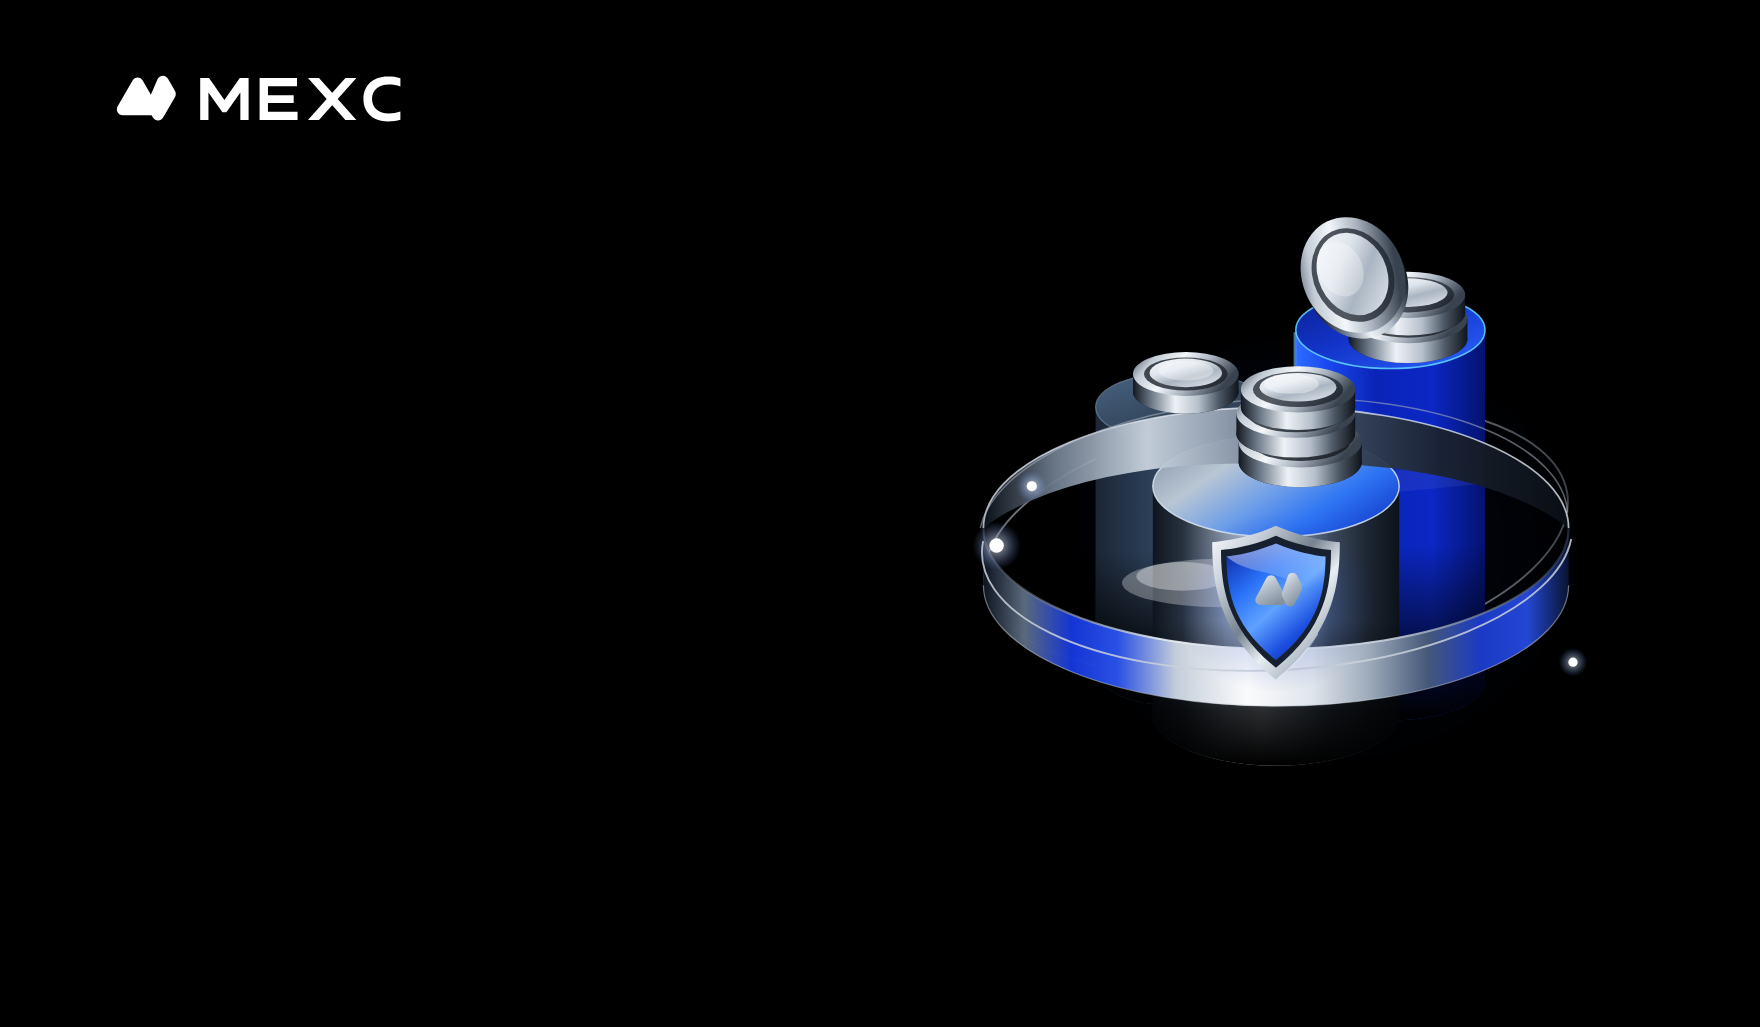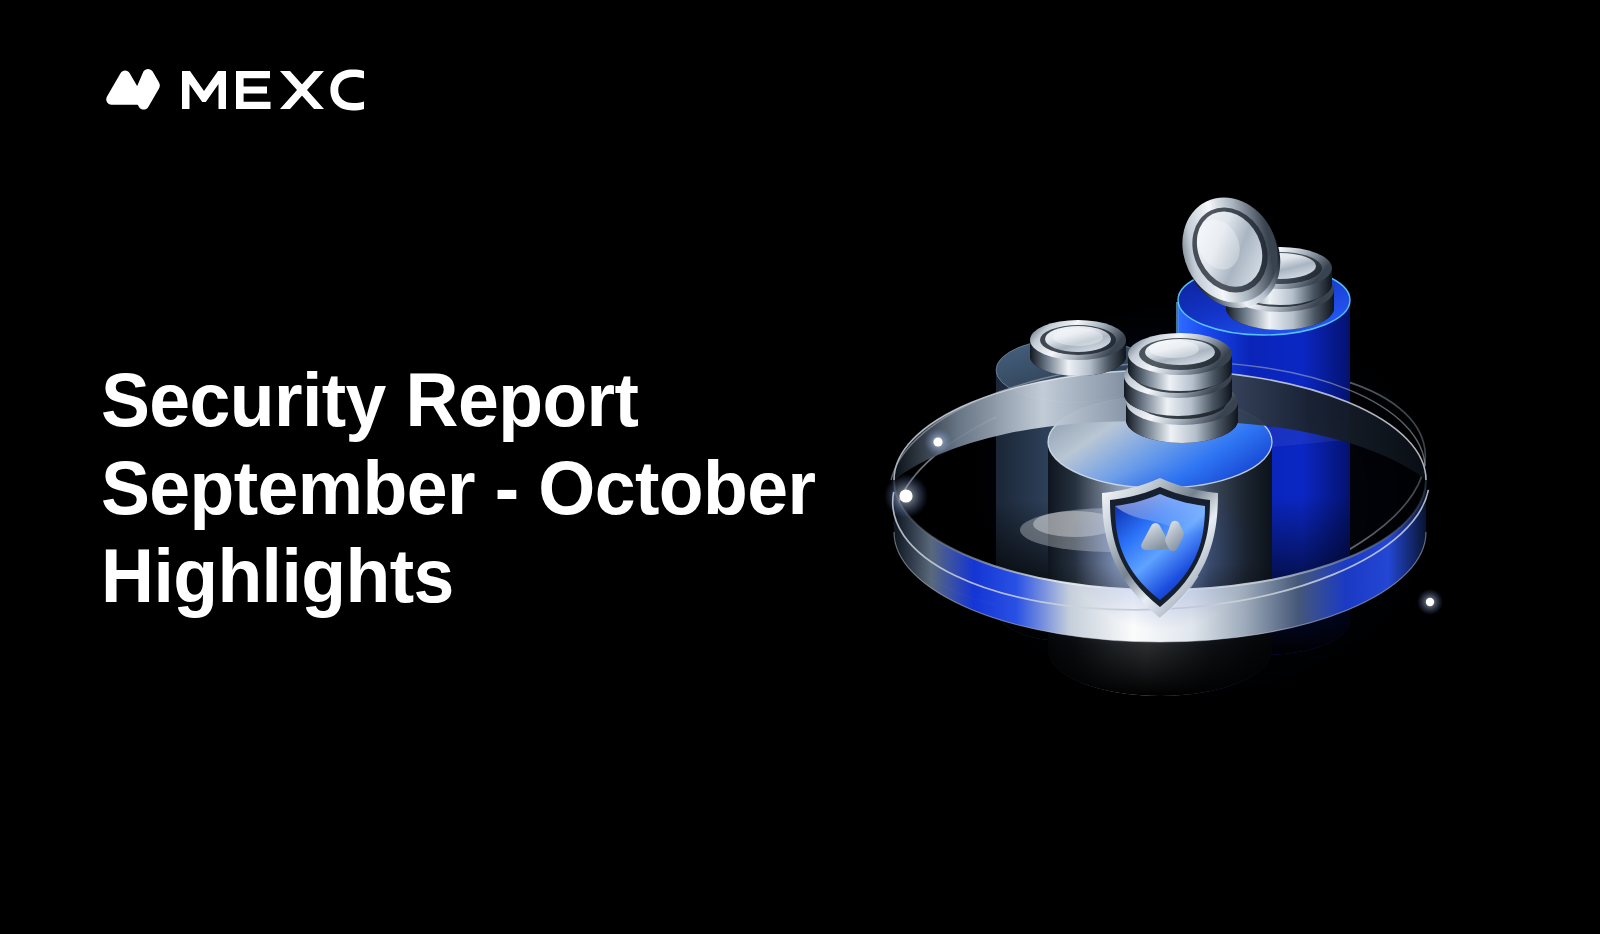--- a/index.html
+++ b/index.html
@@ -97,25 +97,20 @@
       <path d="M184 9.6 L184 2.1 C180.6 1.0 176.6 0.6 172.6 0.6
                C159.2 0.6 150.4 8.6 150.4 21 C150.4 33.4 159.2 41.4 172.6 41.4
                C176.6 41.4 180.6 41.0 184 39.9 L184 32.4
                C180.8 33.6 177.0 34.1 173.4 34.1
                C164.3 34.1 158.2 28.9 158.2 21
                C158.2 13.1 164.3 7.9 173.4 7.9
                C177.0 7.9 180.8 8.4 184 9.6 Z" fill="#ffffff"></path>
     </svg>
   </div>
 
-  <div class="headline">
-    <span class="headline-line">Security Report</span>
-    <span class="headline-line">September - October</span>
-    <span class="headline-line">Highlights</span>
-  </div>
 
   <div class="amb-glow"></div>
 
   <div class="artwork">
     <svg viewBox="0 0 620 560" xmlns="http://www.w3.org/2000/svg">
       <defs>
 
         <linearGradient id="gBlueTall" x1="0" y1="0" x2="1" y2="0">
           <linearGradient></linearGradient>
           <stop offset="0" stop-color="#2f6dff"></stop>

